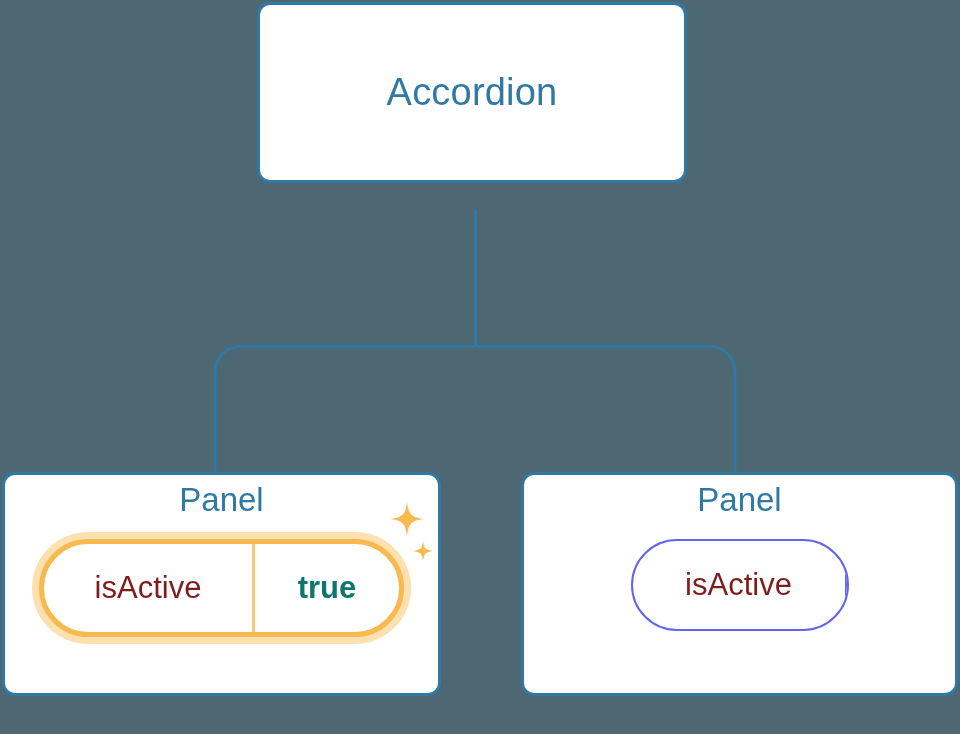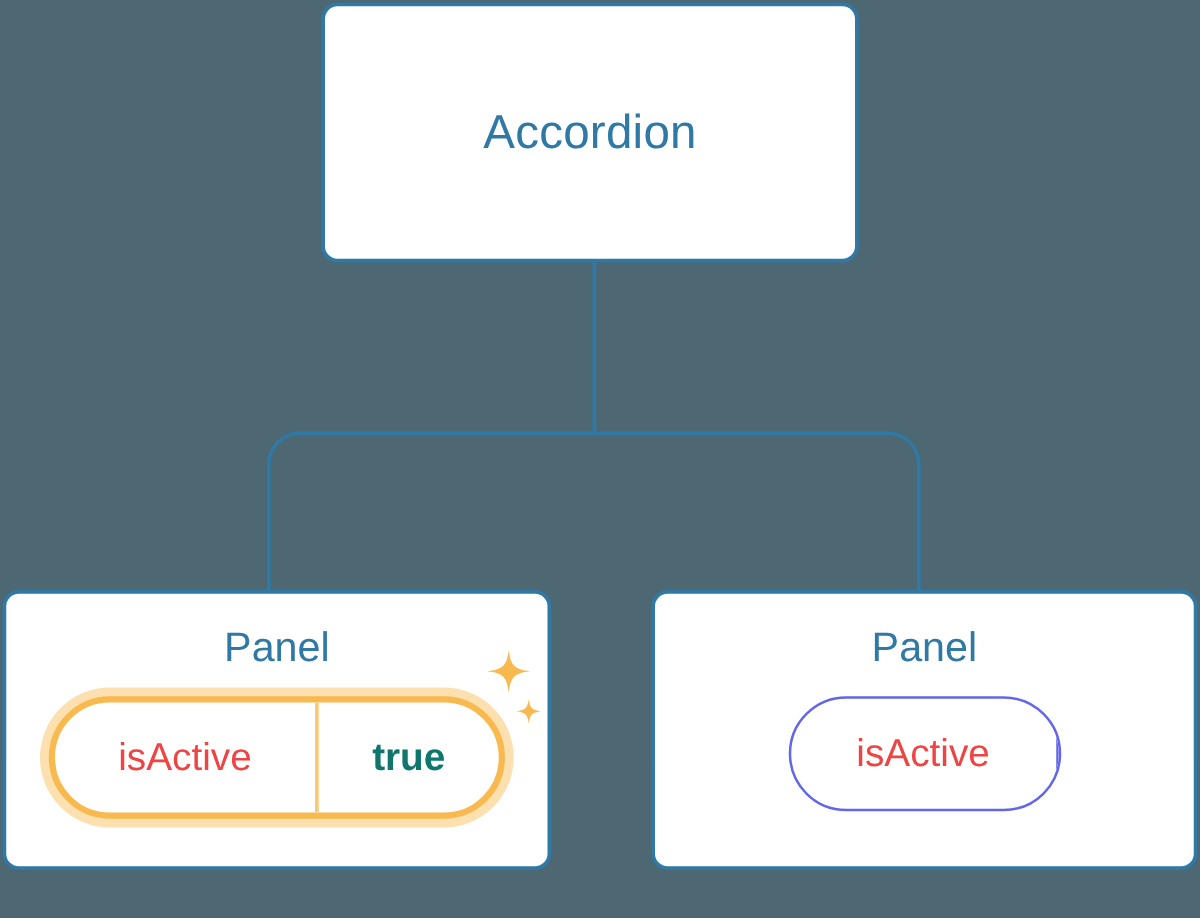--- a/index.html
+++ b/index.html
@@ -35,38 +35,38 @@
     border: 3px solid #2f79a4;
     border-radius: 13px;
     box-sizing: border-box;
   }
 
   
   #node-accordion {
     left: 257px;
     top: 2px;
     width: 430px;
-    height: 208px;
+    height: 181px;
     display: flex;
     align-items: center;
     justify-content: center;
   }
   .node-title {
     color: #2f79a4;
     font-size: 38px;
     font-weight: 400;
     letter-spacing: 0.2px;
     white-space: nowrap;
   }
 
   
   .panel-node {
     top: 472px;
     height: 224px;
-    padding-top: 22px;
+    padding-top: 4px;
     display: flex;
     flex-direction: column;
     align-items: center;
   }
   #node-panel-left {
     left: 2px;
     width: 439px;
   }
   #node-panel-right {
     left: 521px;
@@ -92,21 +92,21 @@
     border-radius: 999px;
     background: #ffffff;
     box-sizing: border-box;
     overflow: hidden;
   }
   .pill-cell {
     display: flex;
     align-items: center;
     justify-content: center;
     font-size: 31px;
-    color: #ef4444;
+    color: #7f1d1d;
     white-space: nowrap;
     box-sizing: border-box;
   }
 
   
   .pill.plain {
     border: 2px solid #6366e8;
     height: 92px;
   }
   .pill.plain .pill-cell.key {

